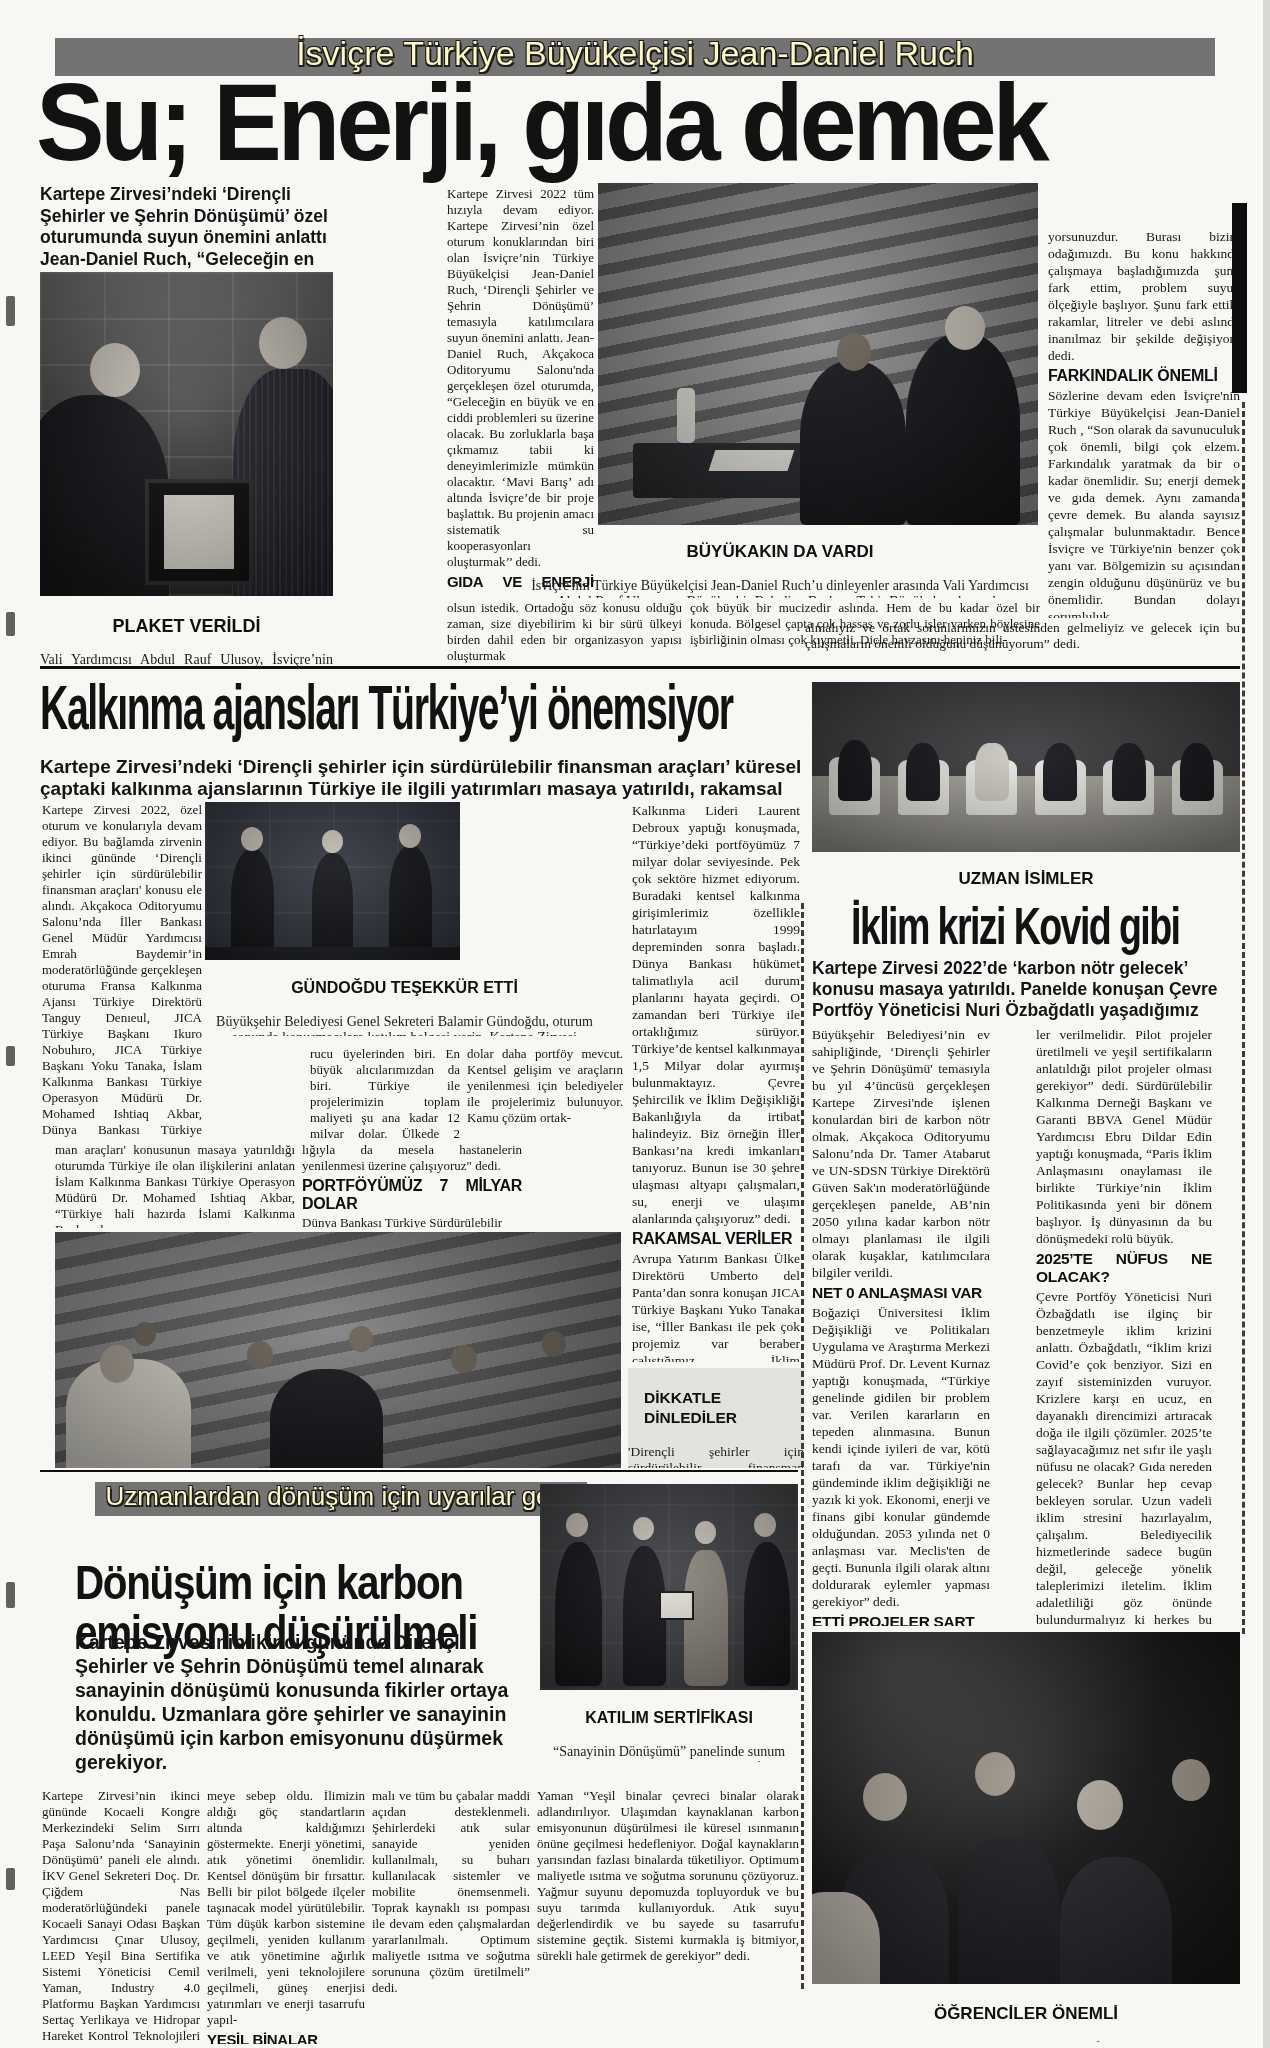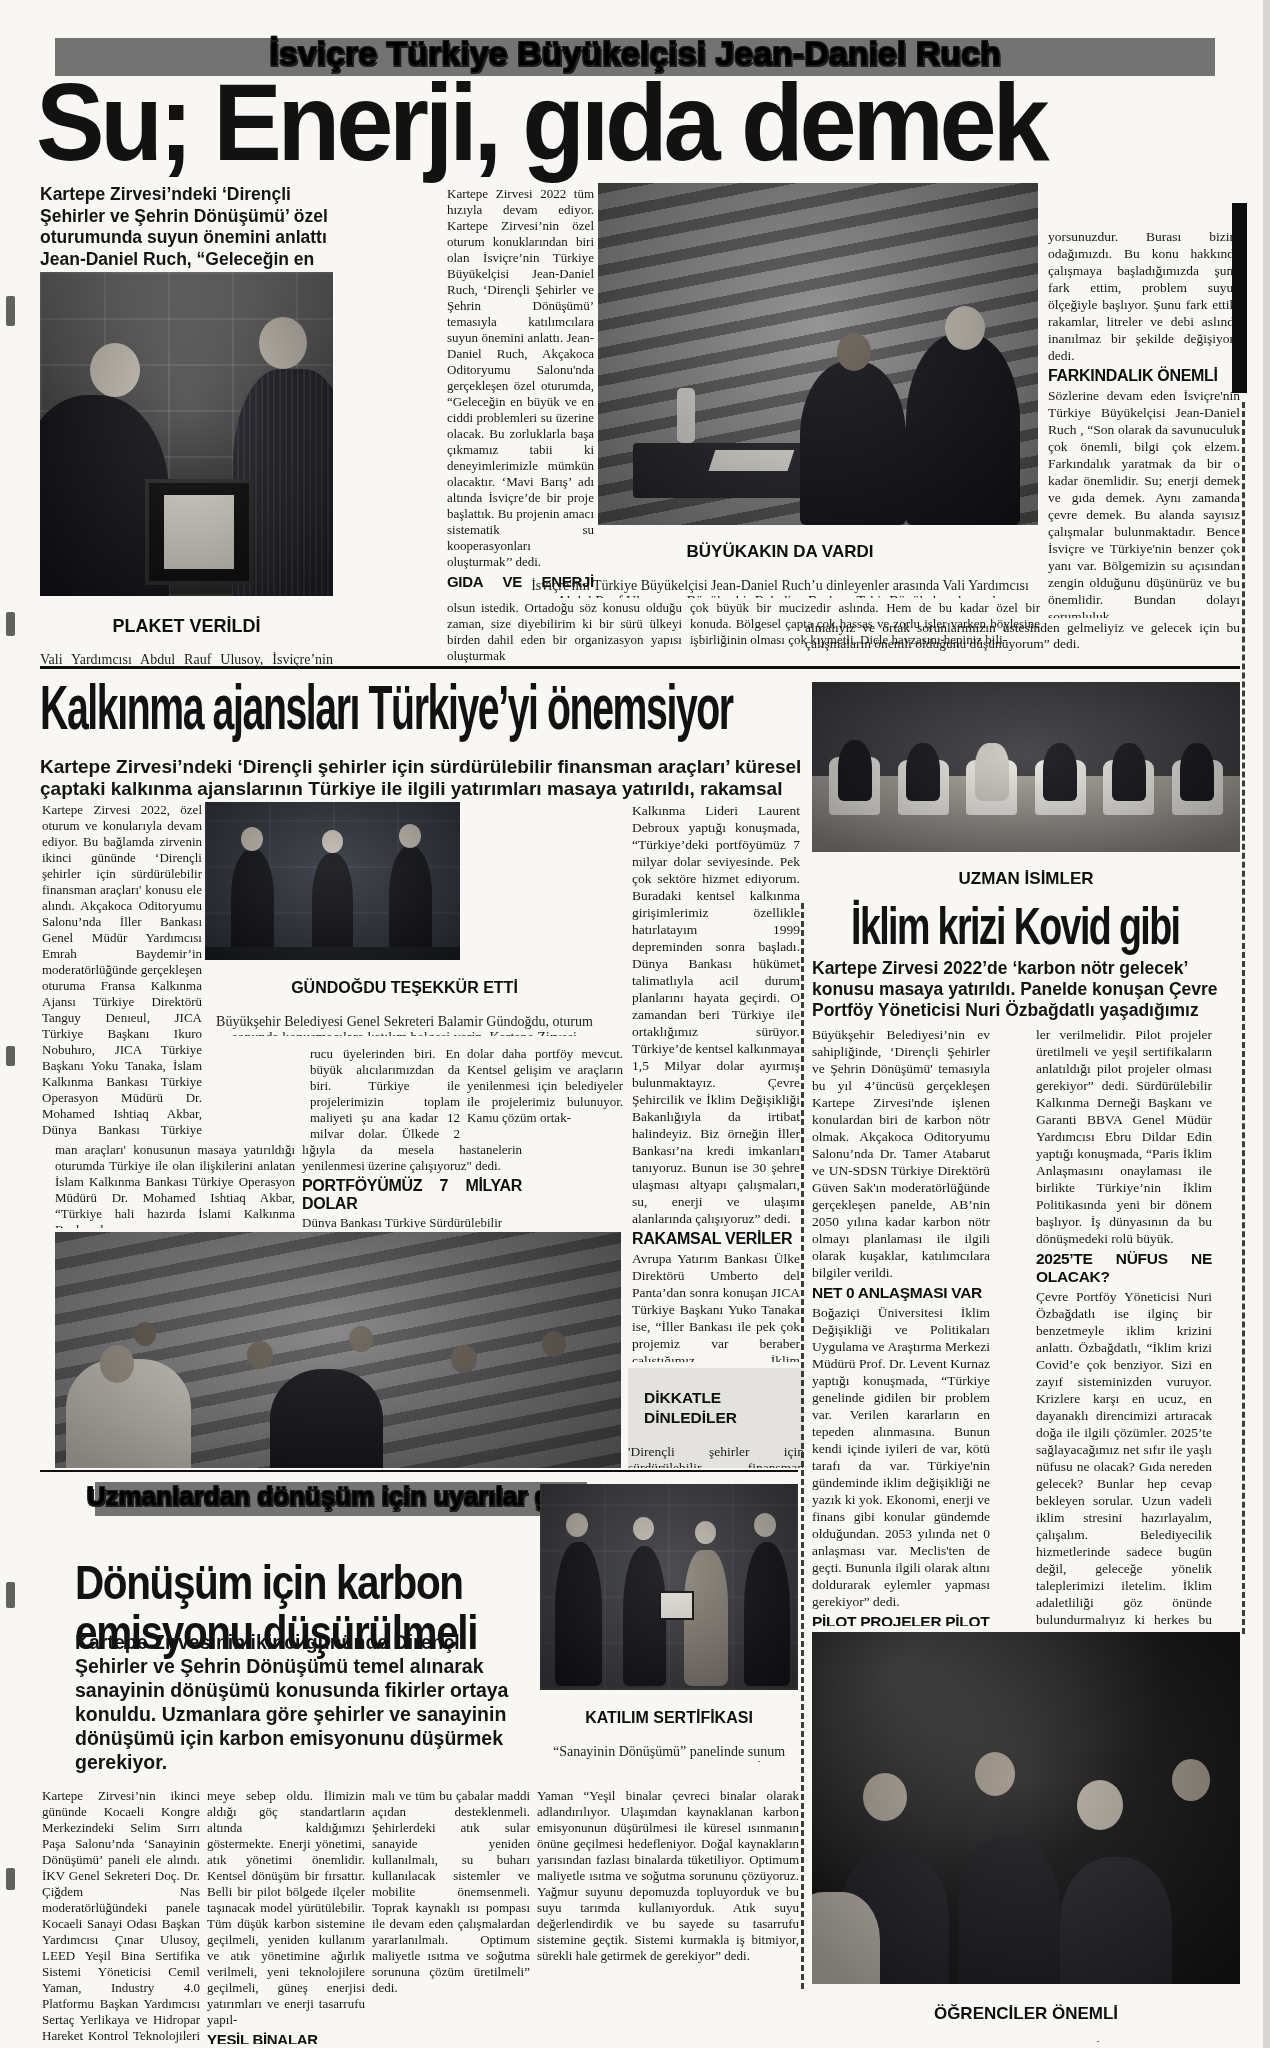--- a/index.html
+++ b/index.html
@@ -1,21 +1,21 @@
 <!DOCTYPE html>
 <html lang="tr"><head>
 <meta charset="utf-8">
 <style>
   html,body{margin:0;padding:0;background:#dcdbd8;}
   #page{position:relative;width:1270px;height:2048px;background:#f8f7f4;margin:0 auto;
         font-family:"Liberation Serif","DejaVu Serif",serif;color:#161616;overflow:hidden;}
   .abs{position:absolute;}
   
   .kickbar{background:#737373;display:flex;align-items:center;justify-content:center;overflow:visible;}
-  .kicktx{font-family:"Liberation Sans","DejaVu Sans",sans-serif;font-weight:bold;color:#000000;
+  .kicktx{font-family:"Liberation Sans","DejaVu Sans",sans-serif;font-weight:normal;color:#fef9c3;
           text-shadow:2px 2px 0 #1c1c1c,-1px -1px 0 #1c1c1c,1px -1px 0 #1c1c1c,-1px 2px 0 #1c1c1c;
           white-space:nowrap;}
   .hx{font-family:"Liberation Sans","DejaVu Sans",sans-serif;font-weight:bold;color:#121212;line-height:1;}
   .hx .in{display:inline-block;transform-origin:0 50%;white-space:pre-line;}
   .lead{font-family:"Liberation Sans","DejaVu Sans",sans-serif;font-weight:bold;color:#141414;text-align:left;}
   .body{font-size:13px;line-height:16px;text-align:justify;overflow:hidden;}
   .body p{margin:0 0 1px 0;}
   .body h4{font-family:"Liberation Sans","DejaVu Sans",sans-serif;font-size:15px;line-height:18px;
            margin:3px 0 2px 0;color:#0f0f0f;letter-spacing:-.3px;}
   .capt{font-family:Liberation Sans, sans-serif;font-weight:bold;font-size:17px;
@@ -203,21 +203,21 @@
 
   <div class="abs hx" style="left:810px;top:902px;width:432px;height:50px;font-size:47px;letter-spacing:-2px;">
     <span class="in" style="transform:scale(0.80,1.1);transform-origin:50% 50%;white-space:nowrap;">İklim krizi Kovid gibi</span>
   </div>
   <div class="abs lead" style="left:812px;top:958px;width:430px;height:62px;font-size:17.5px;line-height:21px;overflow:hidden;">Kartepe Zirvesi 2022’de ‘karbon nötr gelecek’ konusu masaya yatırıldı. Panelde konuşan Çevre Portföy Yöneticisi Nuri Özbağdatlı yaşadığımız iklim krizini Covid’e benzetti</div>
 
   <div class="abs body" style="left:812px;top:1026px;width:178px;height:600px;font-size:13.5px;line-height:17px;">
     <p>Büyükşehir Belediyesi’nin ev sahipliğinde, ‘Dirençli Şehirler ve Şehrin Dönüşümü' temasıyla bu yıl 4’üncüsü gerçekleşen Kartepe Zirvesi'nde işlenen konulardan biri de karbon nötr olmak. Akçakoca Oditoryumu Salonu’nda Dr. Tamer Atabarut ve UN-SDSN Türkiye Direktörü Güven Sak'ın moderatörlüğünde gerçekleşen panelde, AB’nin 2050 yılına kadar karbon nötr olmayı planlaması ile ilgili olarak kuşaklar, katılımcılara bilgiler verildi.</p>
     <h4 style="font-size:15.5px;">NET 0 ANLAŞMASI VAR</h4>
     <p>Boğaziçi Üniversitesi İklim Değişikliği ve Politikaları Uygulama ve Araştırma Merkezi Müdürü Prof. Dr. Levent Kurnaz yaptığı konuşmada, “Türkiye genelinde gidilen bir problem var. Verilen kararların en tepeden alınmasına. Bunun kendi içinde iyileri de var, kötü tarafı da var. Türkiye'nin gündeminde iklim değişikliği ne yazık ki yok. Ekonomi, enerji ve finans gibi konular gündemde olduğundan. 2053 yılında net 0 anlaşması var. Meclis'ten de geçti. Bununla ilgili olarak altını doldurarak eylemler yapması gerekiyor” dedi.</p>
-    <h4 style="font-size:15.5px;">PİLOT PROJELER PİLOT</h4>
+    <h4 style="font-size:15.5px;">ETTİ PROJELER ŞART</h4>
 
   </div>
   <div class="abs body" style="left:1036px;top:1026px;width:176px;height:600px;font-size:13.5px;line-height:17px;">
     <p>ler verilmelidir. Pilot projeler üretilmeli ve yeşil sertifikaların anlatıldığı pilot projeler olması gerekiyor” dedi. Sürdürülebilir Kalkınma Derneği Başkanı ve Garanti BBVA Genel Müdür Yardımcısı Ebru Dildar Edin yaptığı konuşmada, “Paris İklim Anlaşmasını onaylaması ile birlikte Türkiye’nin İklim Politikasında yeni bir dönem başlıyor. İş dünyasının da bu dönüşmedeki rolü büyük.</p>
     <h4 style="font-size:15.5px;">2025’TE NÜFUS NE OLACAK?</h4>
     <p>Çevre Portföy Yöneticisi Nuri Özbağdatlı ise ilginç bir benzetmeyle iklim krizini anlattı. Özbağdatlı, “İklim krizi Covid’e çok benziyor. Sizi en zayıf sisteminizden vuruyor. Krizlere karşı en ucuz, en dayanaklı direncimizi artıracak doğa ile ilgili çözümler. 2025’te sağlayacağımız net sıfır ile yaşlı nüfusu ne olacak? Gıda nereden gelecek? Bunlar hep cevap bekleyen sorular. Uzun vadeli iklim stresini hazırlayalım, çalışalım. Belediyecilik hizmetlerinde sadece bugün değil, geleceğe yönelik taleplerimizi iletelim. İklim adaletliliği göz önünde bulundurmalıyız ki herkes bu planlamadan uyum içinde pay alabilsin” şeklinde konuştu. OSD Çevre Koordinatörü Meral Turan Akırmak ise, karbonlu araçların gelecekteki kaynaklı emisyon azaltım planları için düşük emisyonlu araçlara geçiş yapılması gerektiğini anlattı.</p>
   </div>
 
   <div class="ph" style="left:812px;top:1632px;width:428px;height:352px;background:#171717;">
     <div style="inset:0;background:radial-gradient(ellipse at 20% 10%,rgba(120,120,120,.5),transparent 55%);"></div>

